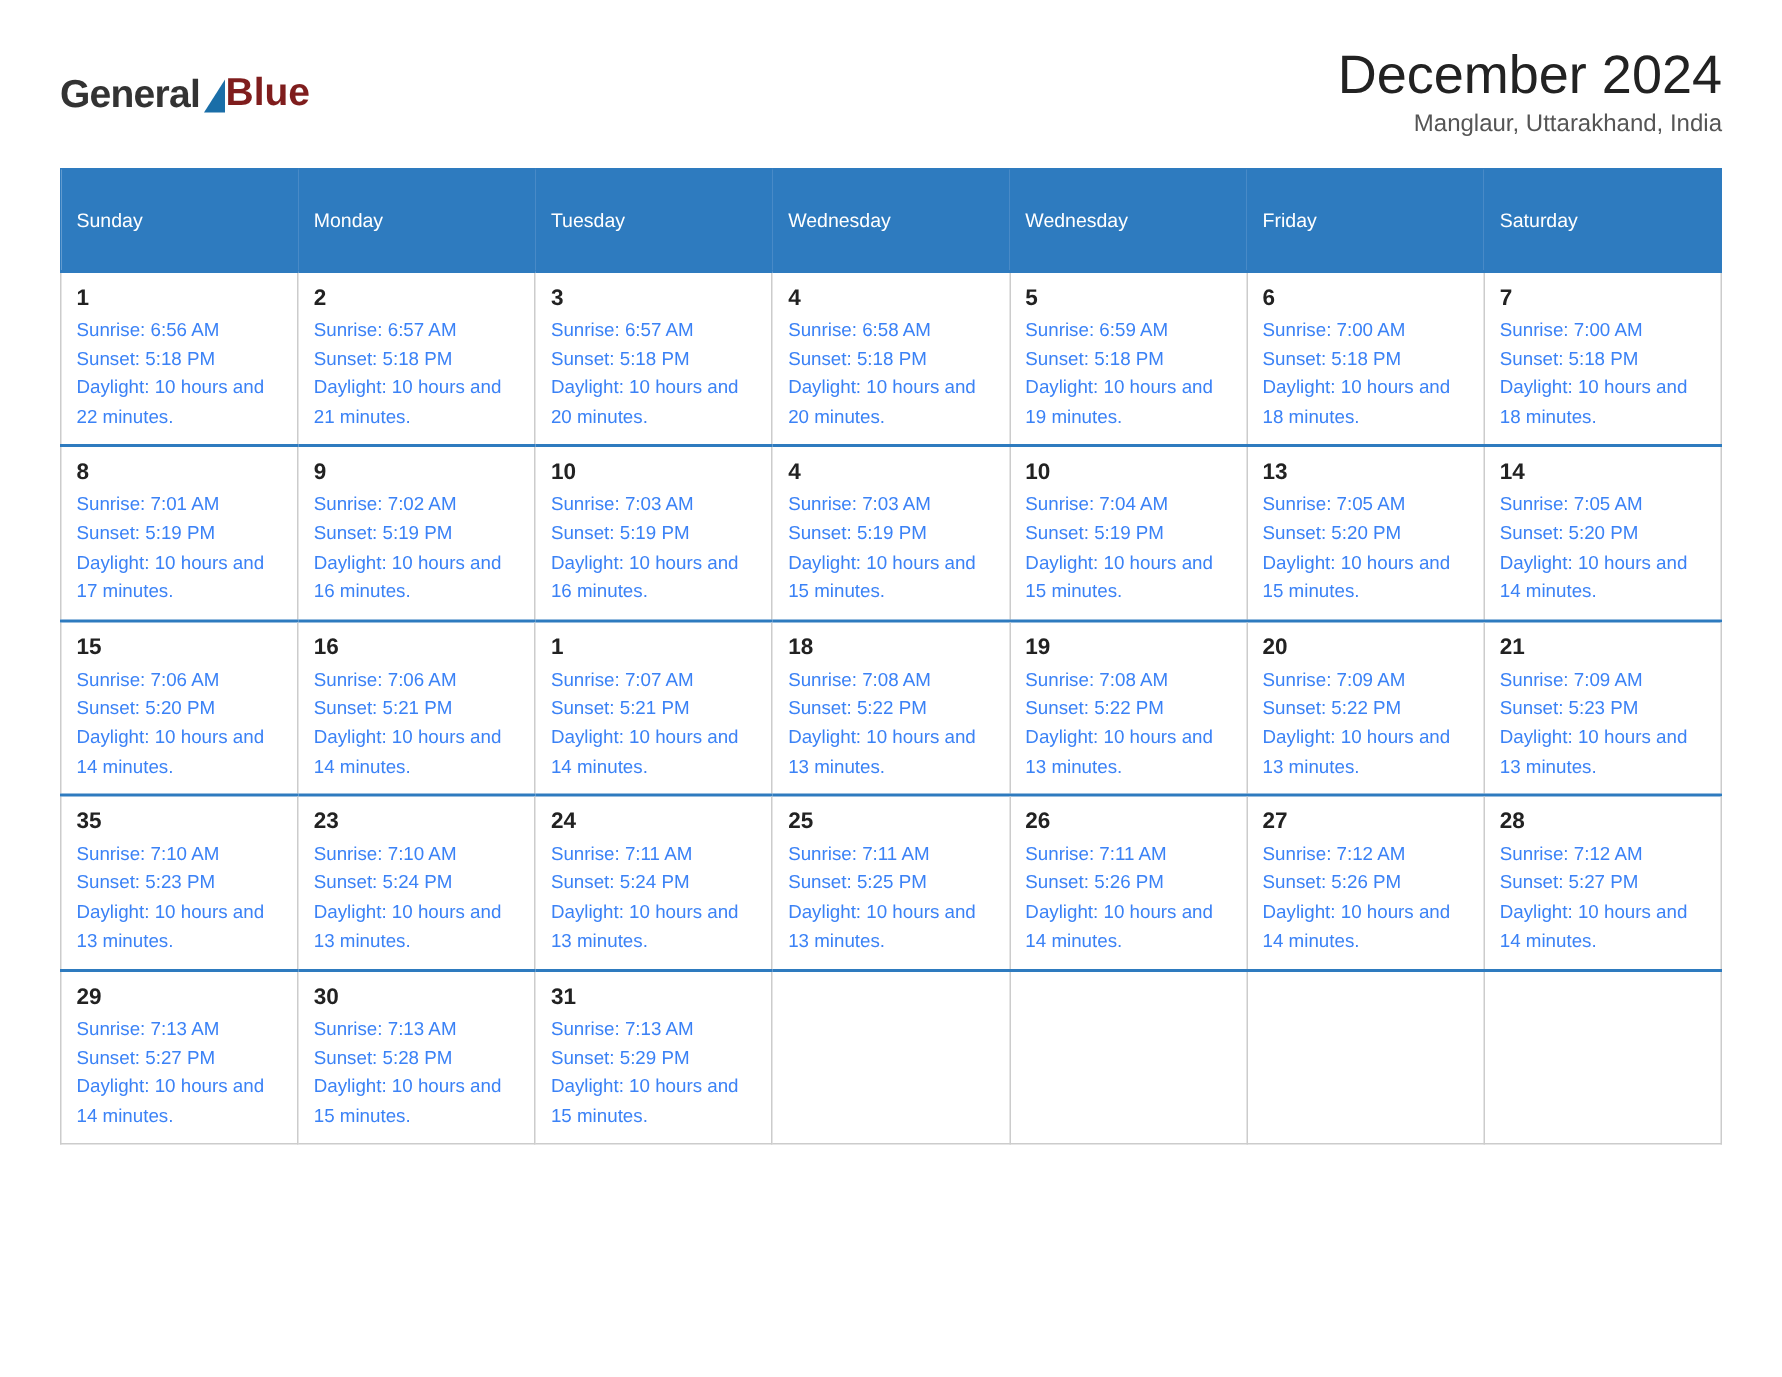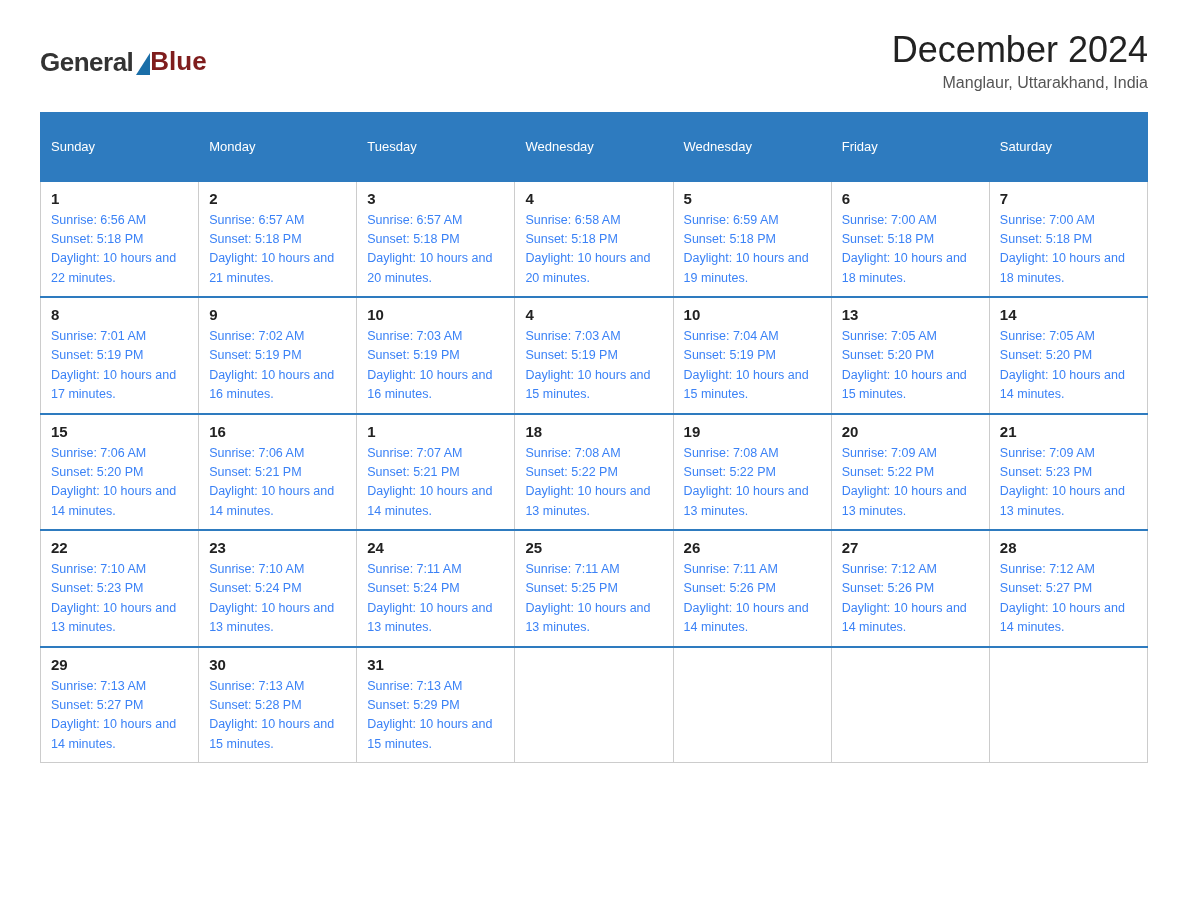--- a/index.html
+++ b/index.html
@@ -221,21 +221,21 @@
           <div class="day-number">20</div>
           <div class="day-info">Sunrise: 7:09 AM<br>Sunset: 5:22 PM<br>Daylight: 10 hours and 13 minutes.</div>
         </td>
         <td>
           <div class="day-number">21</div>
           <div class="day-info">Sunrise: 7:09 AM<br>Sunset: 5:23 PM<br>Daylight: 10 hours and 13 minutes.</div>
         </td>
       </tr>
       <tr>
         <td>
-          <div class="day-number">22</div>
+          <div class="day-number">35</div>
           <div class="day-info">Sunrise: 7:10 AM<br>Sunset: 5:23 PM<br>Daylight: 10 hours and 13 minutes.</div>
         </td>
         <td>
           <div class="day-number">23</div>
           <div class="day-info">Sunrise: 7:10 AM<br>Sunset: 5:24 PM<br>Daylight: 10 hours and 13 minutes.</div>
         </td>
         <td>
           <div class="day-number">24</div>
           <div class="day-info">Sunrise: 7:11 AM<br>Sunset: 5:24 PM<br>Daylight: 10 hours and 13 minutes.</div>
         </td>

